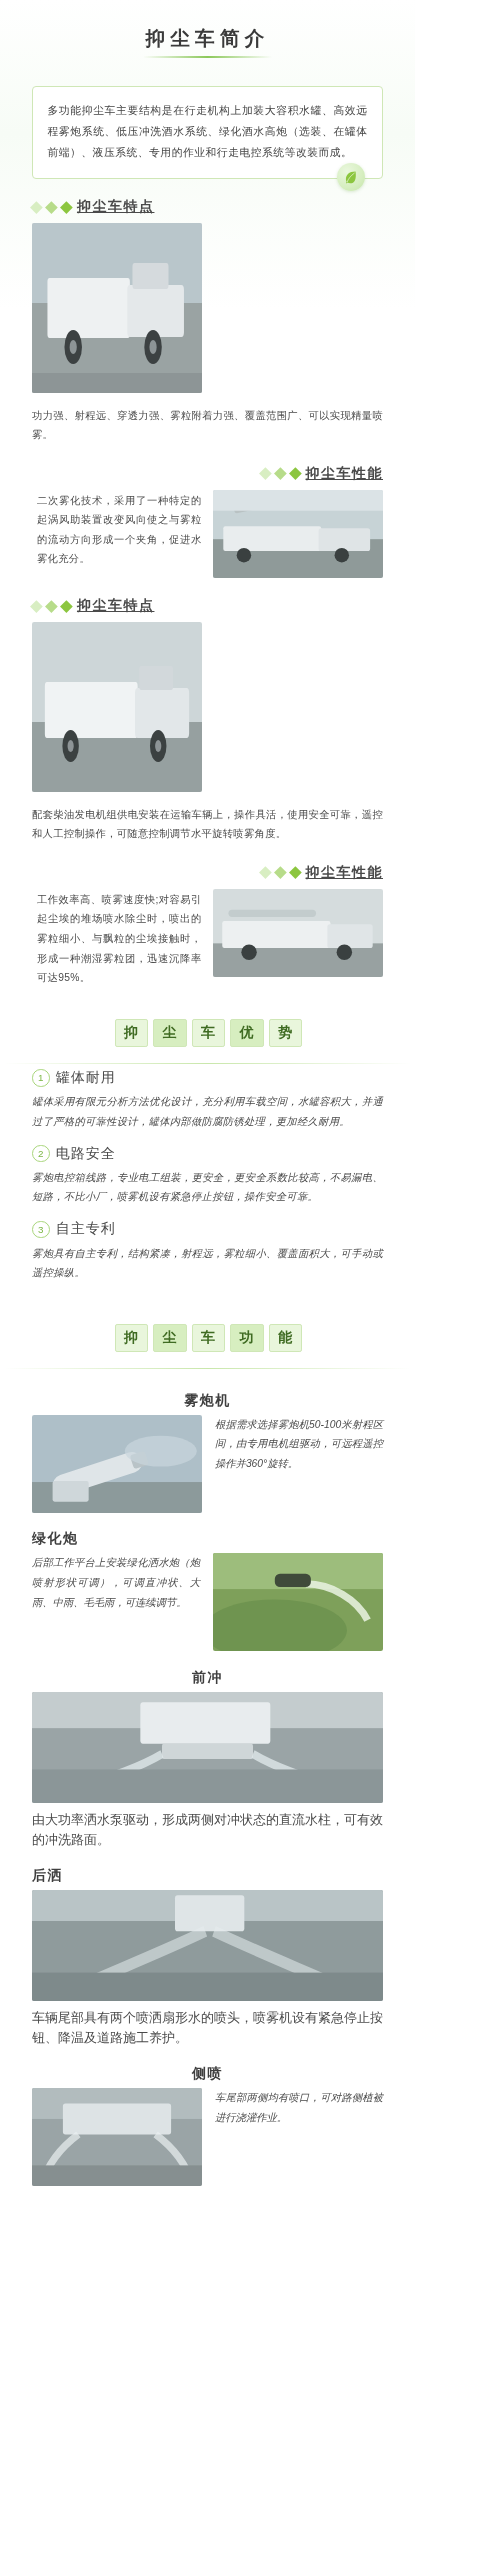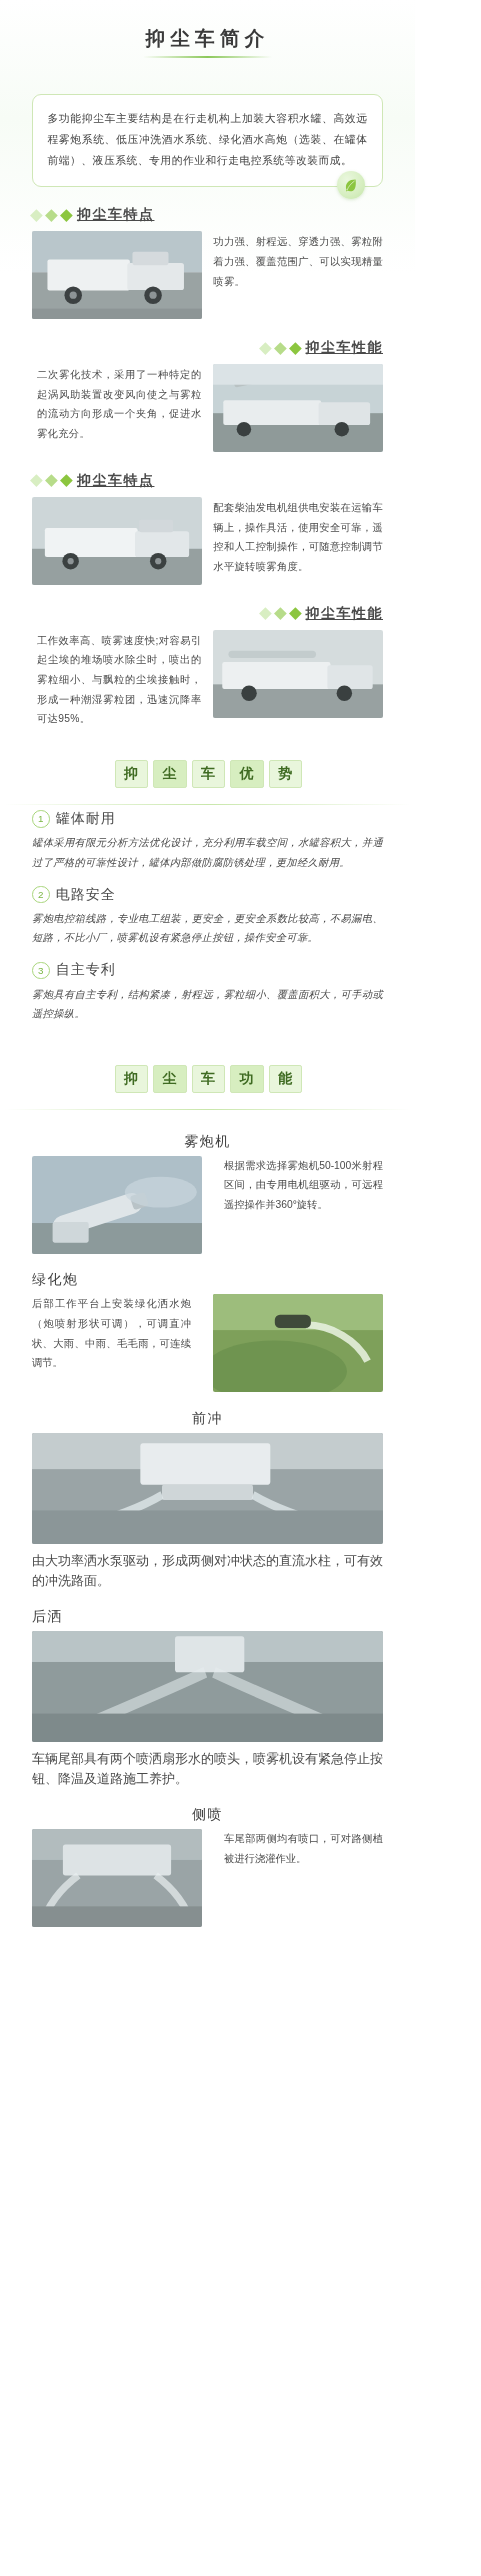--- a/index.html
+++ b/index.html
@@ -32,23 +32,23 @@
   }
   .title-underline {
     width: 129px;
     height: 1.5px;
     margin: 0 auto;
     background: linear-gradient(90deg, rgba(140,200,90,0) 0%, #8cc85a 50%, rgba(140,200,90,0) 100%);
   }
 
   
   .intro-box {
-    margin: 23px 32px 0 32px;
+    margin: 15px 32px 0 32px;
     border: 1px solid #cfe7b6;
-    border-radius: 9px;
+    border-radius: 4px;
     padding: 13.4px 14.4px 15.5px 14.4px;
     position: relative;
     background: #ffffff;
   }
   .intro-box p {
     margin: 0;
     font-size: 10.8px;
     line-height: 20.6px;
     color: #444;
     text-align: justify;
@@ -91,20 +91,21 @@
     letter-spacing: 1.5px;
     text-decoration: underline;
   }
 
   
   .feature {
     display: flex;
     margin: 0 32px 3.1px 32px;
     gap: 11.3px;
     align-items: flex-start;
+    flex-direction: column;
   }
   .feature.reverse { flex-direction: row-reverse; margin-left: 37px; }
   .feature .ftext {
     flex: 1;
     font-size: 10.3px;
     line-height: 19.6px;
     color: #4a4a4a;
     text-align: justify;
     letter-spacing: 0.3px;
     padding-top: 1px;
@@ -182,32 +183,33 @@
     line-height: 19.6px;
     color: #4a4a4a;
     text-align: justify;
     letter-spacing: 0.3px;
     font-style: italic;
   }
 
   
   .fn-title {
     font-size: 14px;
-    font-weight: normal;
+    font-weight: bold;
     color: #3f3f3f;
     letter-spacing: 1.5px;
     margin: 17.5px 32px 5.2px 32px;
   }
   .fn-title.center { text-align: center; }
   .fn-title.left { text-align: left; }
   .fn-row {
     display: flex;
     margin: 0 32px 5.2px 32px;
-    gap: 22px;
+    gap: 13px;
     align-items: flex-start;
+    font-style: italic;
   }
   .fn-row .fn-text {
     flex: 1;
     font-size: 10.3px;
     line-height: 19.6px;
     color: #4a4a4a;
     text-align: justify;
   }
   .fn-row .fn-img {
     width: 170px;

